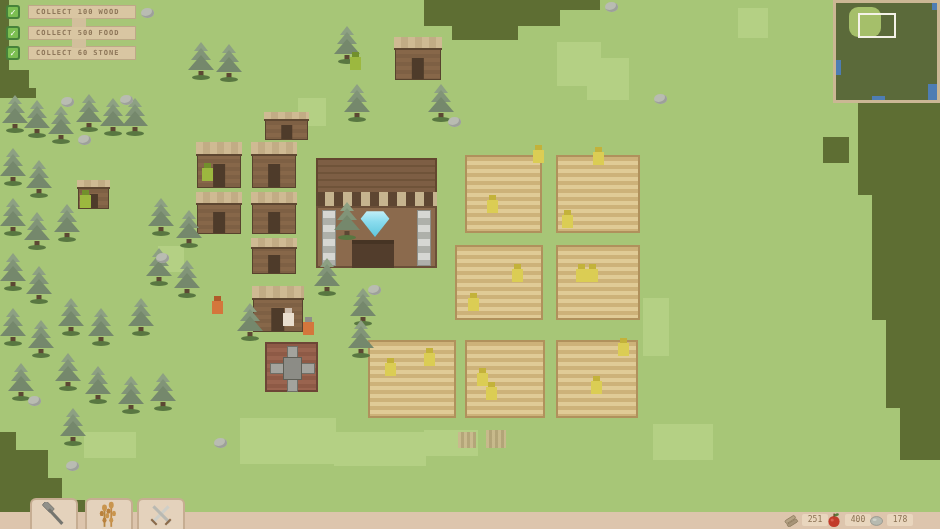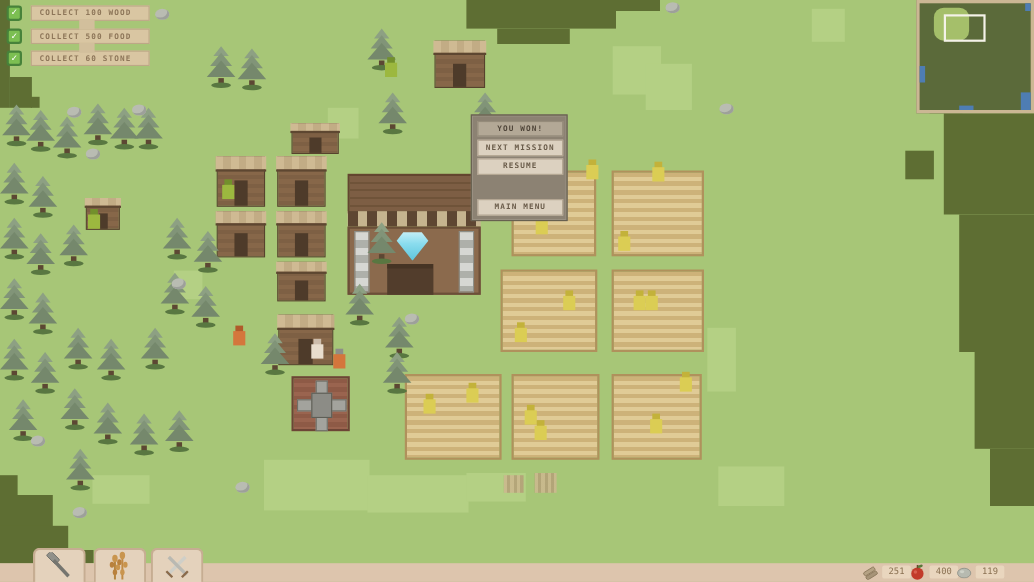--- a/index.html
+++ b/index.html
@@ -534,26 +534,20 @@
 
   <div id="minimap">
     <div class="mm-blob"></div>
     <div class="mm-view"></div>
     <div class="mm-water" style="left:0;top:57px;width:5px;height:15px"></div>
     <div class="mm-water" style="left:92px;top:81px;width:9px;height:16px"></div>
     <div class="mm-water" style="left:96px;top:0;width:5px;height:7px"></div>
     <div class="mm-water" style="left:36px;top:93px;width:13px;height:4px"></div>
   </div>
 
-  <div id="dialog">
-    <div class="dlg-title">YOU WON!</div>
-    <div class="dlg-btn" style="top:22px">NEXT MISSION</div>
-    <div class="dlg-btn" style="top:39px">RESUME</div>
-    <div class="dlg-btn" style="top:76px">MAIN MENU</div>
-  </div>
 
   <div id="bottom-bar"></div>
 
   <div class="res" style="left:784px">
     <svg width="15" height="13" viewBox="0 0 15 13">
       <rect x="1" y="4" width="11" height="3.4" rx="1" fill="#b5a284" stroke="#8d7b5e" stroke-width="0.8" transform="rotate(-32 6 6)"></rect>
       <rect x="3" y="7" width="11" height="3.4" rx="1" fill="#a79478" stroke="#8d7b5e" stroke-width="0.8" transform="rotate(-32 9 9)"></rect>
     </svg>
     <span class="res-val">251</span>
   </div>
@@ -564,21 +558,21 @@
       <rect x="7.4" y="1.6" width="1.6" height="3" fill="#6b4a2c"></rect>
       <ellipse cx="10.6" cy="2.8" rx="2.4" ry="1.3" fill="#5a7a3a" transform="rotate(-22 10.6 2.8)"></ellipse>
     </svg>
     <span class="res-val">400</span>
   </div>
   <div class="res" style="left:869px">
     <svg width="15" height="12" viewBox="0 0 15 12">
       <ellipse cx="7.5" cy="7" rx="6" ry="4.4" fill="#b7bab0" stroke="#8f928a" stroke-width="0.8"></ellipse>
       <ellipse cx="5.6" cy="5.8" rx="2" ry="1.3" fill="#cfd2c8"></ellipse>
     </svg>
-    <span class="res-val">119</span>
+    <span class="res-val">178</span>
   </div>
 
   <div class="tbtn" style="left:30px">
     <svg width="32" height="25" viewBox="0 0 24 24">
       <rect x="1" y="2" width="11" height="5.5" rx="1" fill="#90908a" stroke="#6f6f69" stroke-width="0.8" transform="rotate(45 6.5 4.75)"></rect>
       <line x1="7" y1="7" x2="20" y2="21" stroke="#75756f" stroke-width="3"></line>
     </svg>
   </div>
   <div class="tbtn" style="left:85px">
     <svg width="30" height="27" viewBox="0 0 24 24">

